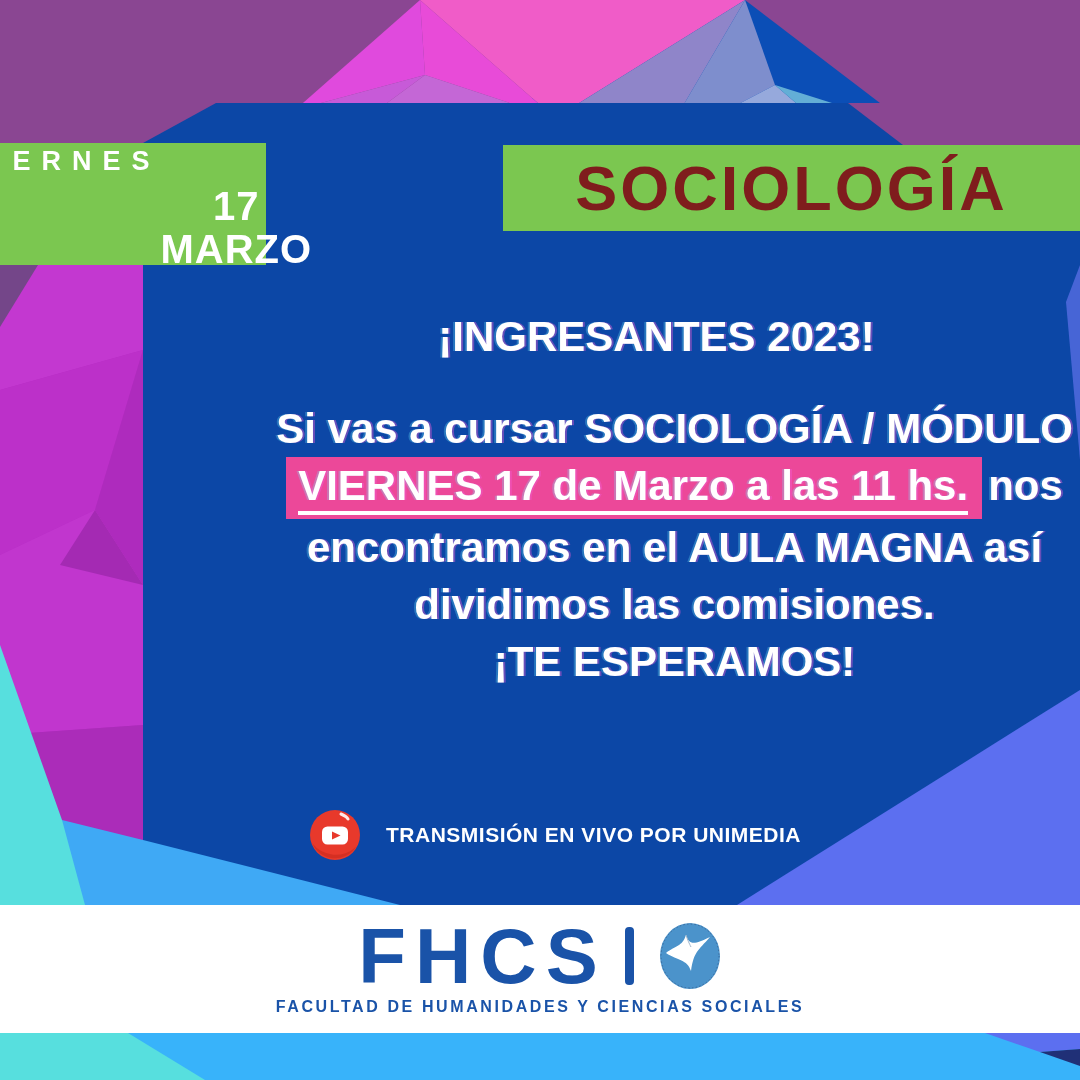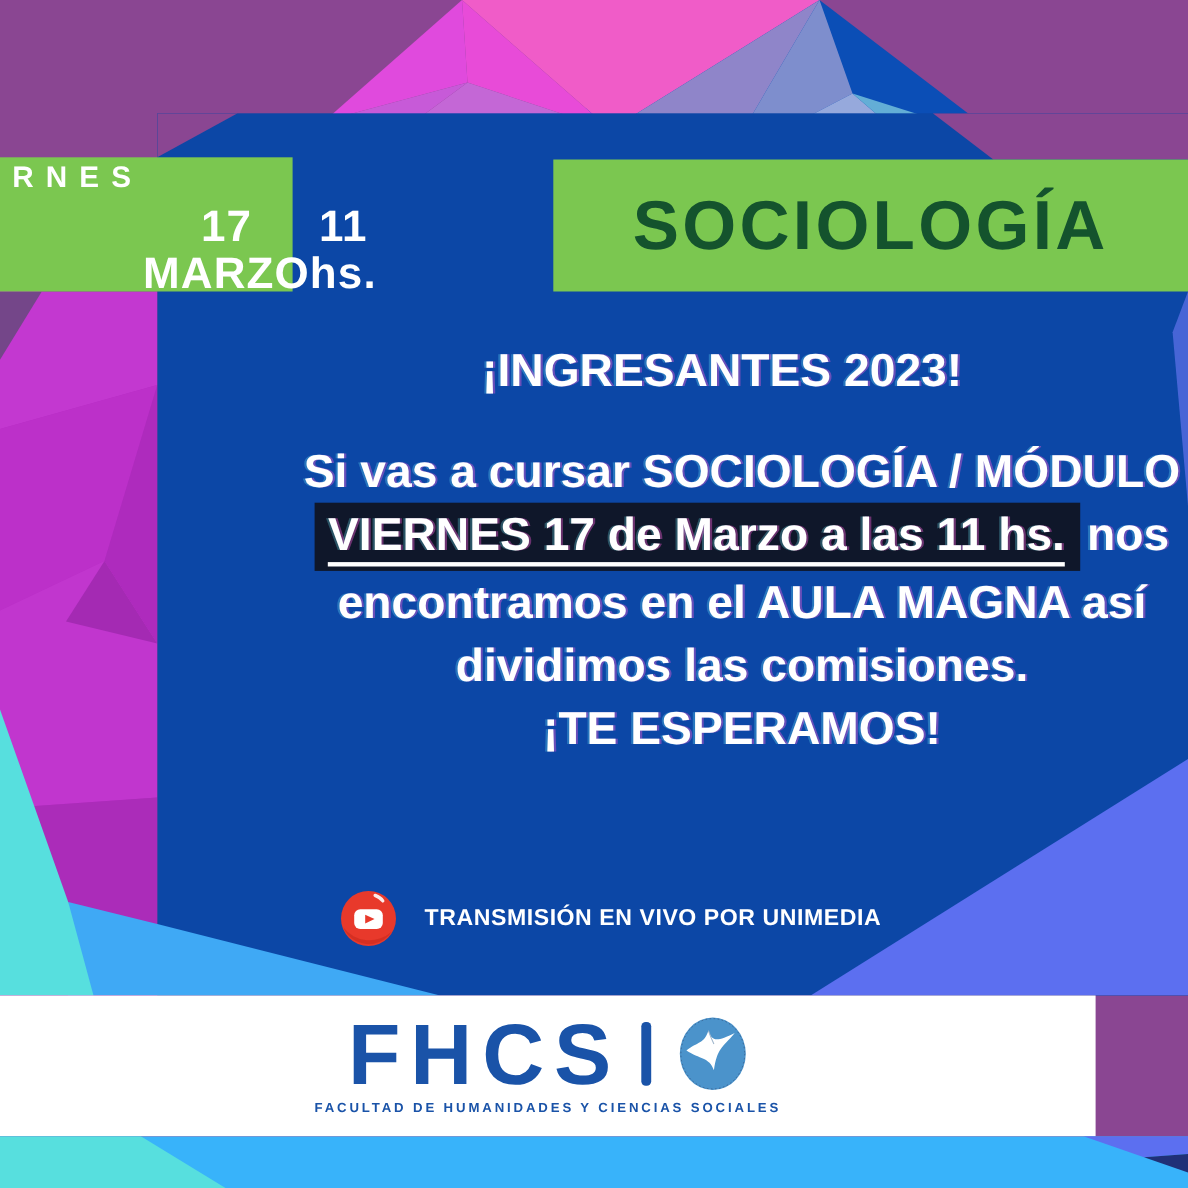--- a/index.html
+++ b/index.html
@@ -18,59 +18,59 @@
   
   .date-badge{
     left:0;top:143px;width:266px;height:122px;
     background:#7BC750;color:#fff;text-align:center;
     display:flex;flex-direction:row;justify-content:center;
     padding-top:2px;box-sizing:border-box;
   }
   .date-badge .weekday{font-size:27px;font-weight:bold;letter-spacing:11px;text-indent:11px;line-height:32px;}
   .date-badge .bigline{font-size:40px;font-weight:bold;line-height:43px;letter-spacing:1px;margin-top:40px;}
   .title-band{
-    left:503px;top:145px;width:577px;height:120px;
-    background:#7BC750;color:#14532d;
+    left:503px;top:145px;width:577px;height:86px;
+    background:#7BC750;color:#7f1d1d;
     display:flex;align-items:center;justify-content:center;
   }
   .title-band .title{font-size:63px;font-weight:bold;letter-spacing:3px;white-space:nowrap;}
   
   .announce{
     left:143px;top:265px;width:1027px;height:540px;
     color:#fff;text-align:center;
   }
   .fringe{text-shadow:2px 0 0 rgba(244,93,214,.40),-2px 0 0 rgba(110,240,255,.28);}
   .heading{position:absolute;top:48px;left:0;width:100%;font-size:42px;font-weight:bold;}
   .bodytext{position:absolute;top:135px;left:0;width:100%;}
   .bline{font-size:42px;font-weight:bold;line-height:57px;white-space:nowrap;padding-left:36px;}
   .hl{
-    background:#0f172a;display:inline-block;
+    background:#ec4899;display:inline-block;
     padding:0px 14px 5px 12px;margin-right:6px;
   }
   .hl-inner{border-bottom:4px solid #fff;padding-bottom:2px;}
   
   .live-row{
     left:308px;top:806px;height:58px;
     display:flex;align-items:center;gap:24px;
   }
   .live-caption{color:#fff;font-size:21px;font-weight:bold;letter-spacing:0.5px;white-space:nowrap;}
   
   .footer-band{
-    left:0;top:905px;width:996px;height:128px;background:#fff;
+    left:0;top:905px;width:1080px;height:128px;background:#fff;
     display:flex;align-items:center;justify-content:center;
   }
   .logo-lockup{display:flex;flex-direction:column;align-items:center;margin-top:-2px;}
   .logo-row{display:flex;align-items:center;}
   .fhcs{
     color:#1A53A8;font-size:78px;font-weight:bold;letter-spacing:9px;
     line-height:70px;
   }
   .logo-sep{width:9px;height:58px;border-radius:4px;background:#1A53A8;margin:0 24px 0 18px;}
   .faculty{
-    color:#1A53A8;font-size:12px;font-weight:bold;letter-spacing:2.6px;
+    color:#1A53A8;font-size:16px;font-weight:bold;letter-spacing:2.6px;
     margin-top:7px;white-space:nowrap;
   }
   .bottom-strip{left:0;top:1033px;width:1080px;height:47px;}
 </style>
 </head>
 <body>
 
 <div class="poster">
 
   <svg class="abs" style="left:0;top:0;" width="1080" height="145" viewBox="0 0 1080 145">
@@ -117,21 +117,20 @@
     <polygon points="0,45 62,220 85,305 0,305" fill="#57DFDE"></polygon>
   </svg>
 
   <svg class="abs" style="left:680px;top:690px;" width="400" height="215" viewBox="0 0 400 215">
     <polygon points="57,215 400,0 400,215" fill="#5C6FF0"></polygon>
   </svg>
 
   <div class="abs date-badge">
     <div class="weekday">VIERNES</div>
     <div class="bigline">17 MARZO</div>
-    <div class="bigline">11 hs.</div>
   </div>
 
   <div class="abs title-band">
     <div class="title">SOCIOLOGÍA</div>
   </div>
 
   <div class="abs announce">
     <div class="heading fringe">¡INGRESANTES 2023!</div>
     <div class="bodytext">
       <div class="bline fringe">Si vas a cursar SOCIOLOGÍA / MÓDULO</div>

